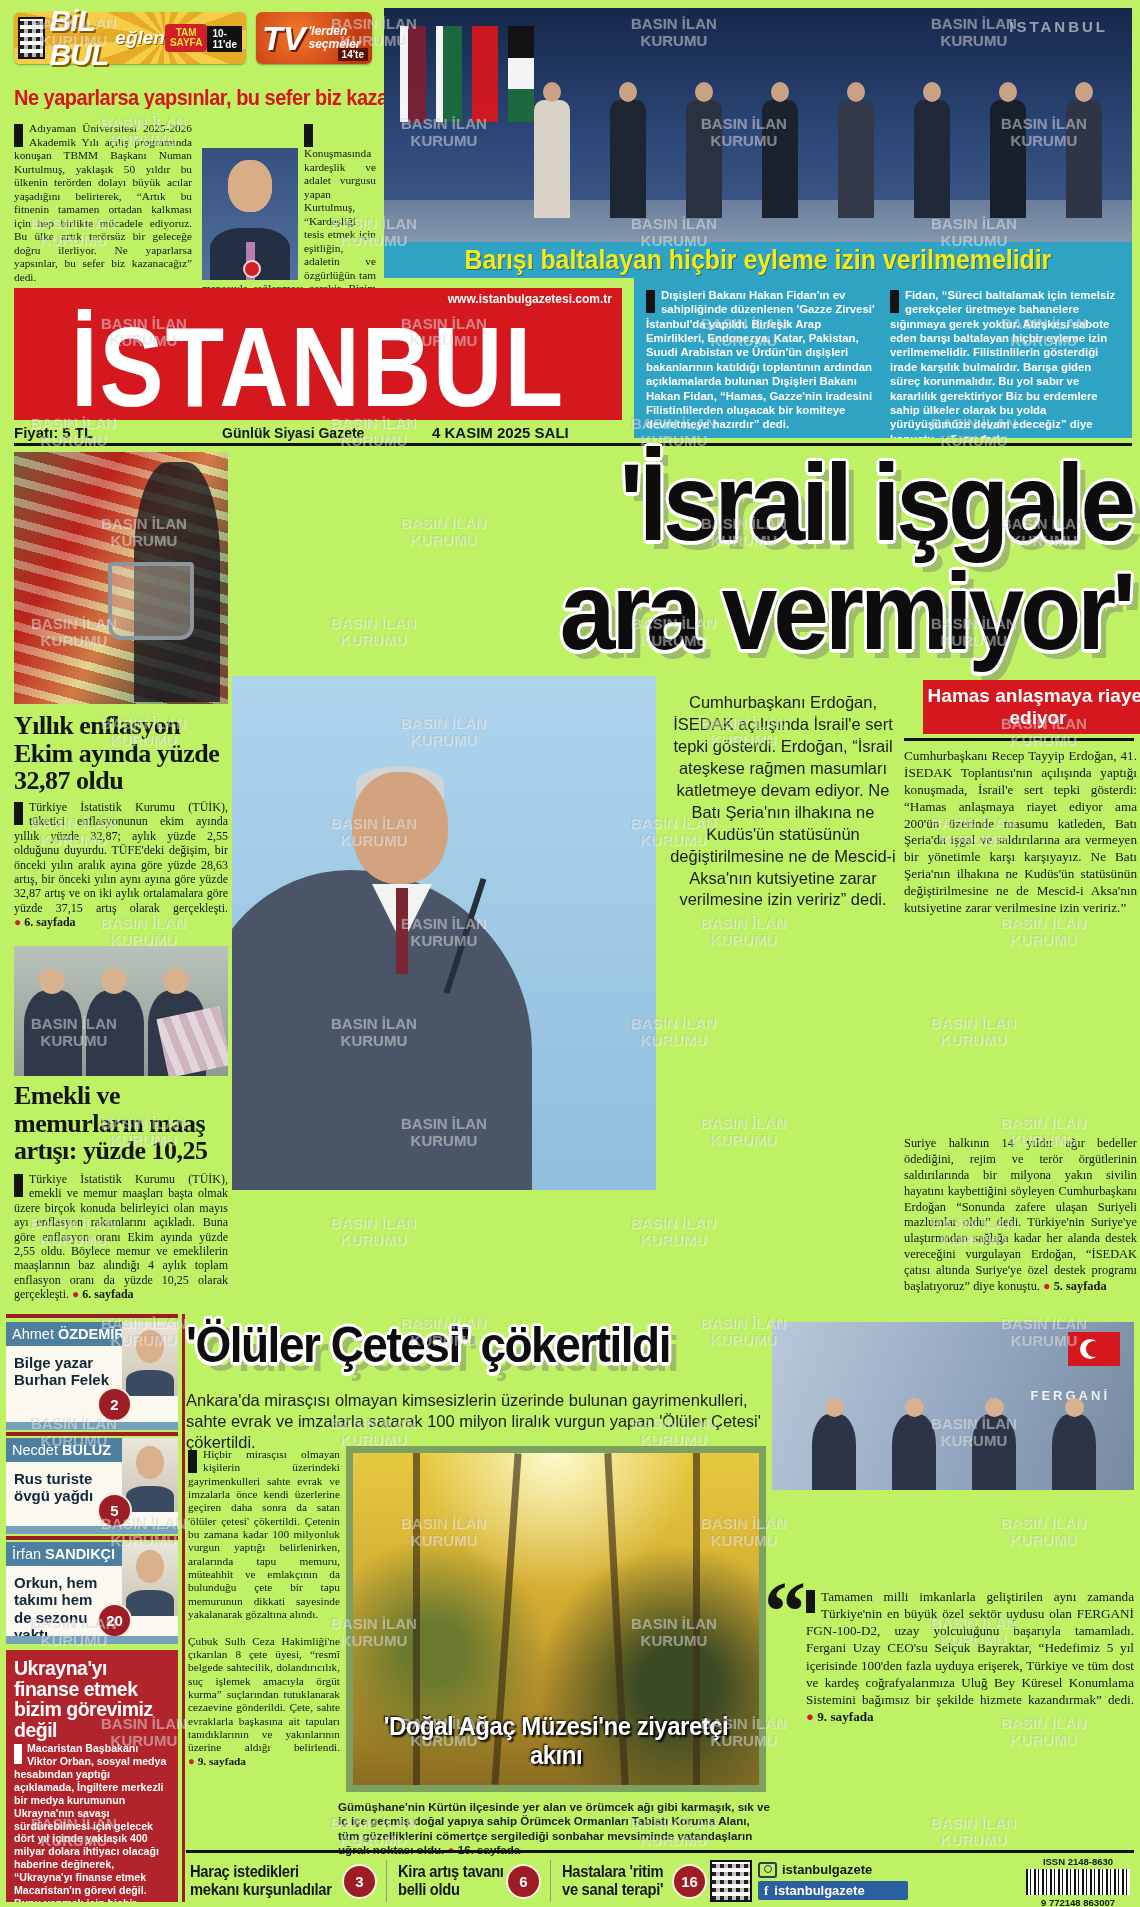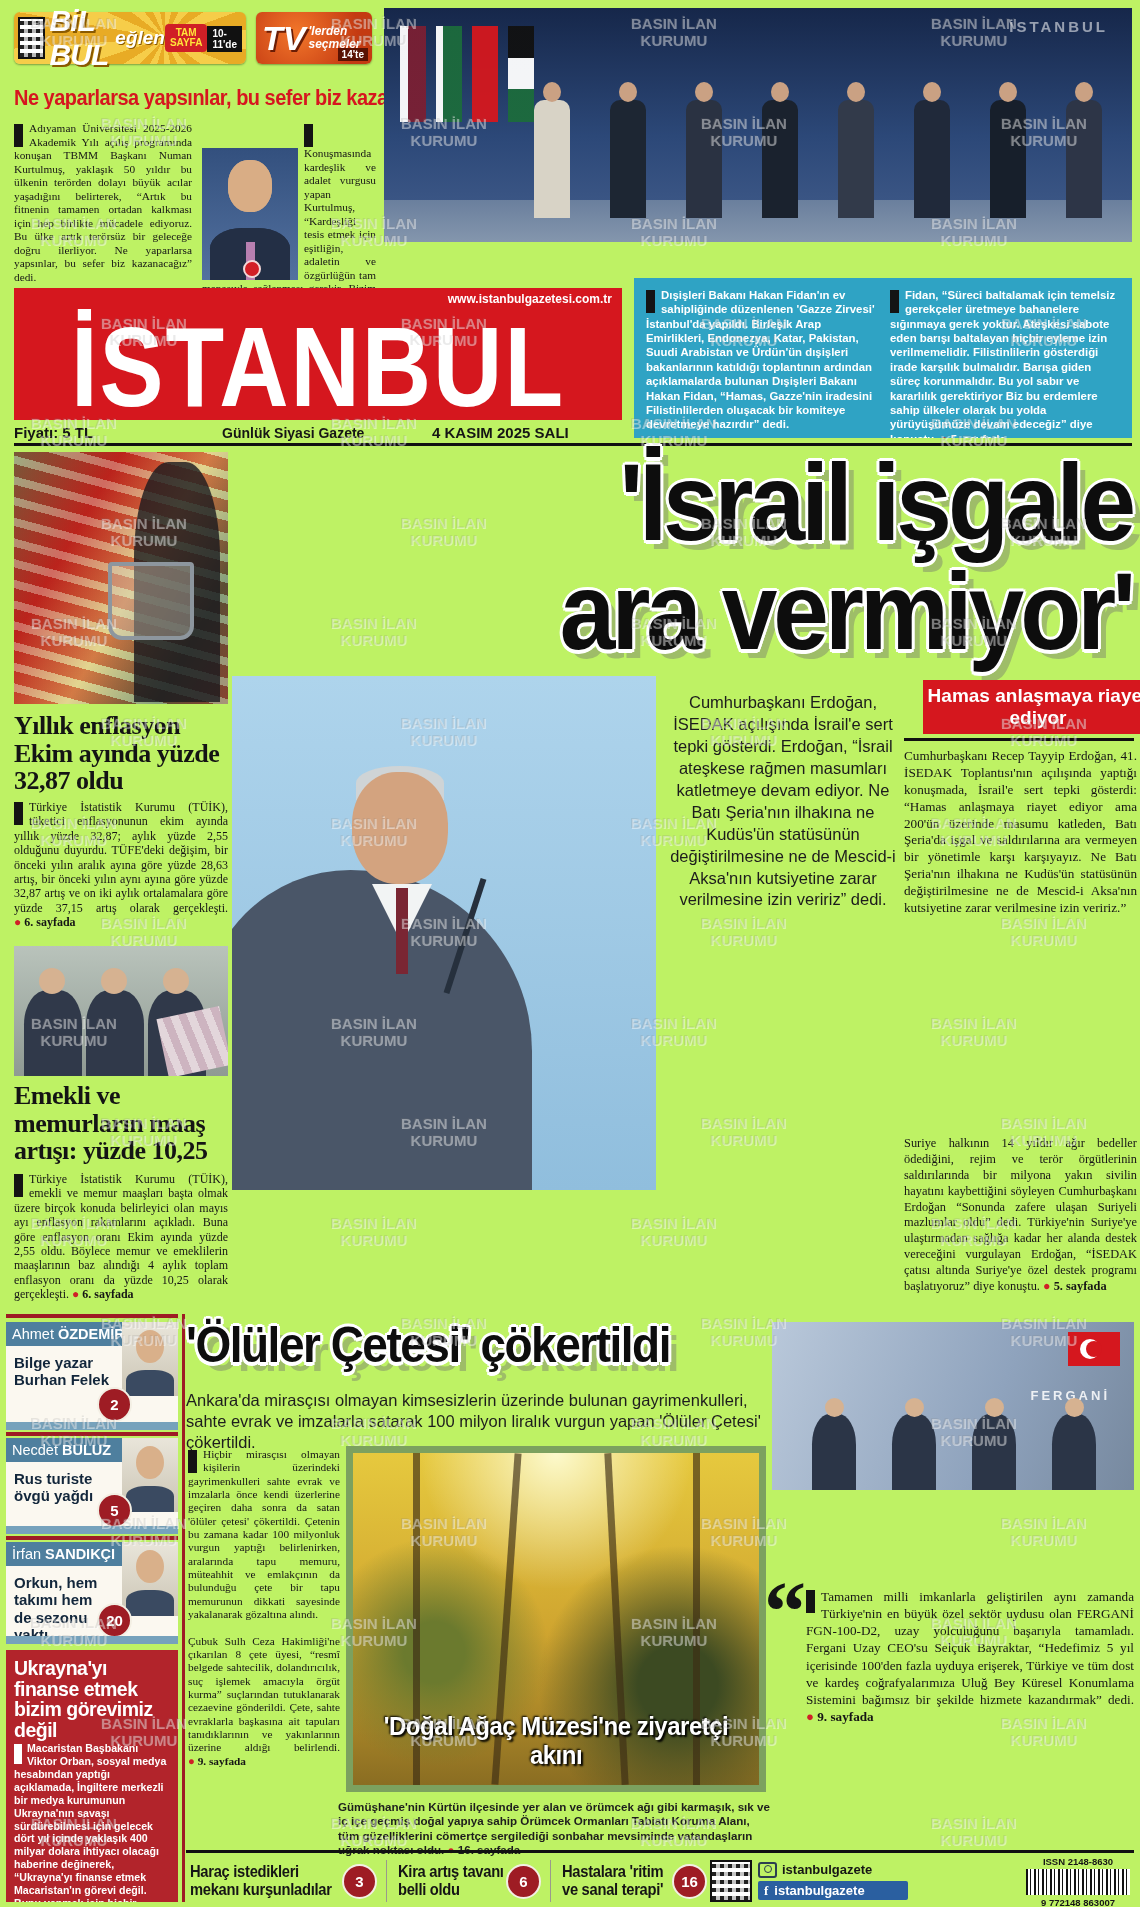--- a/index.html
+++ b/index.html
@@ -238,20 +238,23 @@
     <i class="fig" style="left:150px;background:#d8d3c6"></i>
     <i class="fig" style="left:226px;background:#1d2633"></i>
     <i class="fig" style="left:302px;background:#2a3242"></i>
     <i class="fig" style="left:378px;background:#1a222e"></i>
     <i class="fig" style="left:454px;background:#323a4a"></i>
     <i class="fig" style="left:530px;background:#20293a"></i>
     <i class="fig" style="left:606px;background:#171f2b"></i>
     <i class="fig" style="left:682px;background:#2d3547"></i>
   </div>
 
+  <div class="abs teal-cap">
+    <span>Barışı baltalayan hiçbir eyleme izin verilmemelidir</span>
+  </div>
   <div class="abs teal-box hide">
     <div><span class="blt"></span><span>Dışişleri Bakanı Hakan Fidan'ın ev sahipliğinde düzenlenen 'Gazze Zirvesi' İstanbul'da yapıldı. Birleşik Arap Emirlikleri, Endonezya, Katar, Pakistan, Suudi Arabistan ve Ürdün'ün dışişleri bakanlarının katıldığı toplantının ardından açıklamalarda bulunan Dışişleri Bakanı Hakan Fidan, “Hamas, Gazze'nin iradesini Filistinlilerden oluşacak bir komiteye devretmeye hazırdır” dedi.</span></div>
     <div><span class="blt"></span><span>Fidan, “Süreci baltalamak için temelsiz gerekçeler üretmeye bahanelere sığınmaya gerek yoktur. Ateşkesi sabote eden barışı baltalayan hiçbir eyleme izin verilmemelidir. Filistinlilerin gösterdiği irade karşılık bulmalıdır. Barışa giden süreç korunmalıdır. Bu yol sabır ve kararlılık gerektiriyor Biz bu erdemlere sahip ülkeler olarak bu yolda yürüyüşümüze devam edeceğiz” diye konuştu.</span>
       <span class="pref" style="color:#fff">5. sayfada</span></div>
   </div>
 
   <div class="abs mast">
     <span class="url">www.istanbulgazetesi.com.tr</span>
     <div class="logo">İSTANBUL</div>
   </div>

